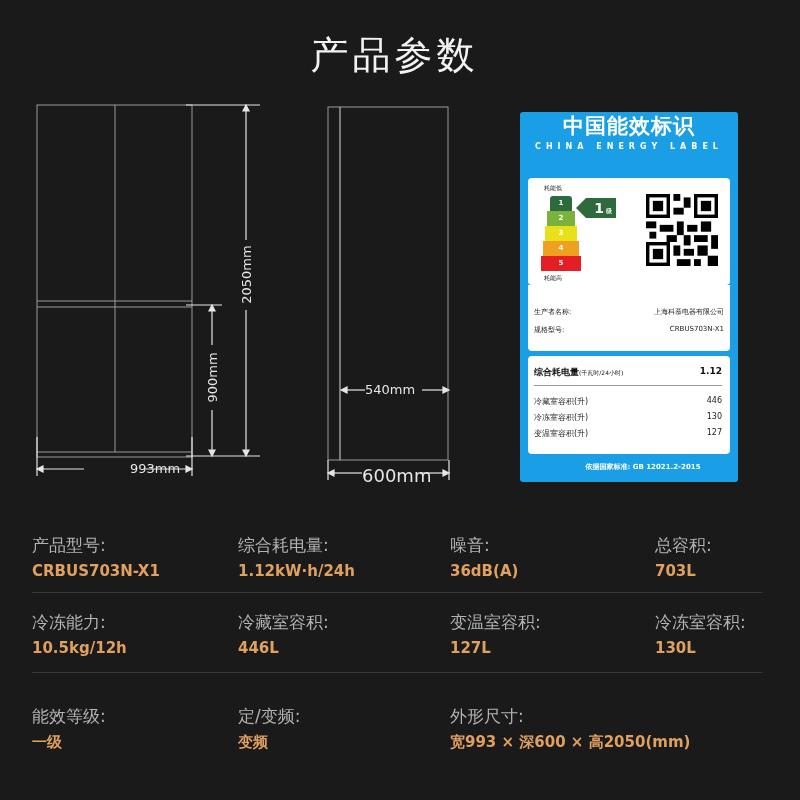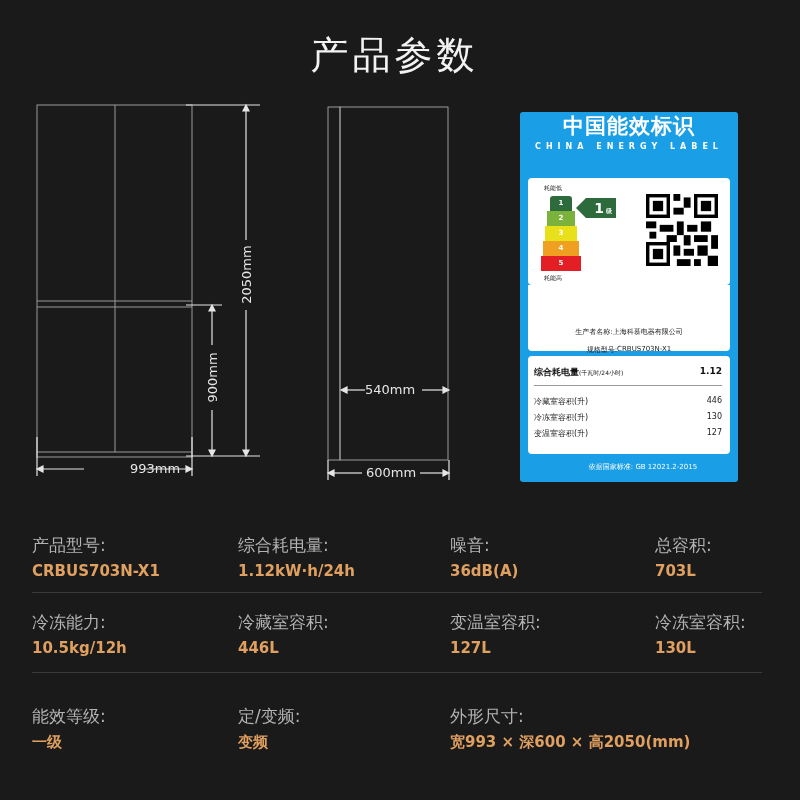--- a/index.html
+++ b/index.html
@@ -10,26 +10,26 @@
   .label-head { text-align:center; padding-top:0; }
   .label-cn { font-size:21px; font-weight:bold; color:#fff; letter-spacing:1px; }
   .label-en { font-size:8px; font-weight:bold; color:#fff; letter-spacing:5px; margin-top:2px; }
   .panel1 { position:absolute; left:8px; top:66px; width:202px; height:107px; background:#fff; border-radius:4px; }
   .panel2 { position:absolute; left:8px; top:180px; width:202px; height:96px; background:#fff; border-radius:4px; }
   .panel3 { position:absolute; left:8px; top:285px; width:202px; height:82px; background:#fff; border-radius:4px; }
   .tiny { font-size:6px; color:#222; }
   .grade-bar { position:absolute; left:16px; width:36px; height:15px; color:#fff; font-size:7px; font-weight:bold; text-align:center; line-height:15px; }
   .arrow1 { position:absolute; left:48px; top:20px; width:40px; height:20px; background:#2e6b3c; color:#fff; font-weight:bold; font-size:14px; line-height:20px; text-align:right; padding-right:4px; box-sizing:border-box; clip-path:polygon(0 50%, 10px 0, 100% 0, 100% 100%, 10px 100%); }
   .qr { position:absolute; right:12px; top:16px; width:72px; height:72px; }
-  .p2row { position:absolute; left:6px; right:6px; font-size:7px; color:#222; display:flex; justify-content:center;margin-top:20px; }
+  .p2row { position:absolute; left:6px; right:6px; font-size:7px; color:#222; display:flex; justify-content:space-between; }
   .p3-main { position:absolute; left:6px; right:8px; top:10px; display:flex; justify-content:space-between; font-size:9px; font-weight:bold; color:#111; }
   .p3-main .sub { font-size:6px; font-weight:normal; }
   .p3-sep { position:absolute; left:6px; right:8px; top:29px; height:1px; background:#999; }
   .p3row { position:absolute; left:6px; right:8px; display:flex; justify-content:space-between; font-size:8px; color:#222; }
-  .label-foot { position:absolute; left:0; right:0; bottom:10px; text-align:center; font-size:7px; font-weight:normal; color:#fff;padding-left:28px; }
+  .label-foot { position:absolute; left:0; right:0; bottom:10px; text-align:center; font-size:7px; font-weight:bold; color:#fff;padding-left:28px; }
   .spec-label { position:absolute; font-size:17px; color:#b3b3b3; }
   .spec-value { position:absolute; font-size:15px; color:#e0a060; font-weight:bold; }
   .sep { position:absolute; left:32px; width:730px; height:1px; background:#3a3a3a; }
 </style>
 </head>
 <body>
 
 <div class="title">产品参数</div>
 
 <svg class="diagram" width="800" height="500" viewBox="0 0 800 500">
@@ -76,21 +76,21 @@
     <line x1="331" y1="473" x2="362" y2="473"></line>
     <line x1="420" y1="473" x2="446" y2="473"></line>
     <polygon points="328,473 334,470 334,476"></polygon>
     <polygon points="449,473 443,470 443,476"></polygon>
   </g>
 </svg>
 <div style="position:absolute;left:211px;top:267px;width:70px;text-align:center;font-size:13px;color:#e6e6e6;transform:rotate(-90deg);">2050mm</div>
 <div style="position:absolute;left:182px;top:370px;width:60px;text-align:center;font-size:13px;color:#e6e6e6;transform:rotate(-90deg);">900mm</div>
 <div style="position:absolute;left:84px;top:461px;width:62px;text-align:center;font-size:13px;color:#e6e6e6;margin-left:40px;">993mm</div>
 <div style="position:absolute;left:365px;top:382px;width:57px;text-align:left;font-size:13px;color:#e6e6e6;">540mm</div>
-<div style="position:absolute;left:362px;top:465px;width:58px;text-align:center;font-size:13px;color:#e6e6e6;">600mm</div>
+<div style="position:absolute;left:362px;top:465px;width:58px;text-align:center;font-size:18px;color:#e6e6e6;">600mm</div>
 
 <div class="label-card">
   <div class="label-head">
     <div class="label-cn">中国能效标识</div>
     <div class="label-en">CHINA ENERGY LABEL</div>
   </div>
   <div class="panel1">
     <div class="tiny" style="position:absolute;left:16px;top:6px;">耗能低</div>
     <div class="grade-bar" style="top:18px;background:#2e6b3c;left:22px;width:22px;border-radius:3px 3px 0 0;">1</div>
     <div class="grade-bar" style="top:33px;background:#7ab23c;left:19px;width:28px;">2</div>

